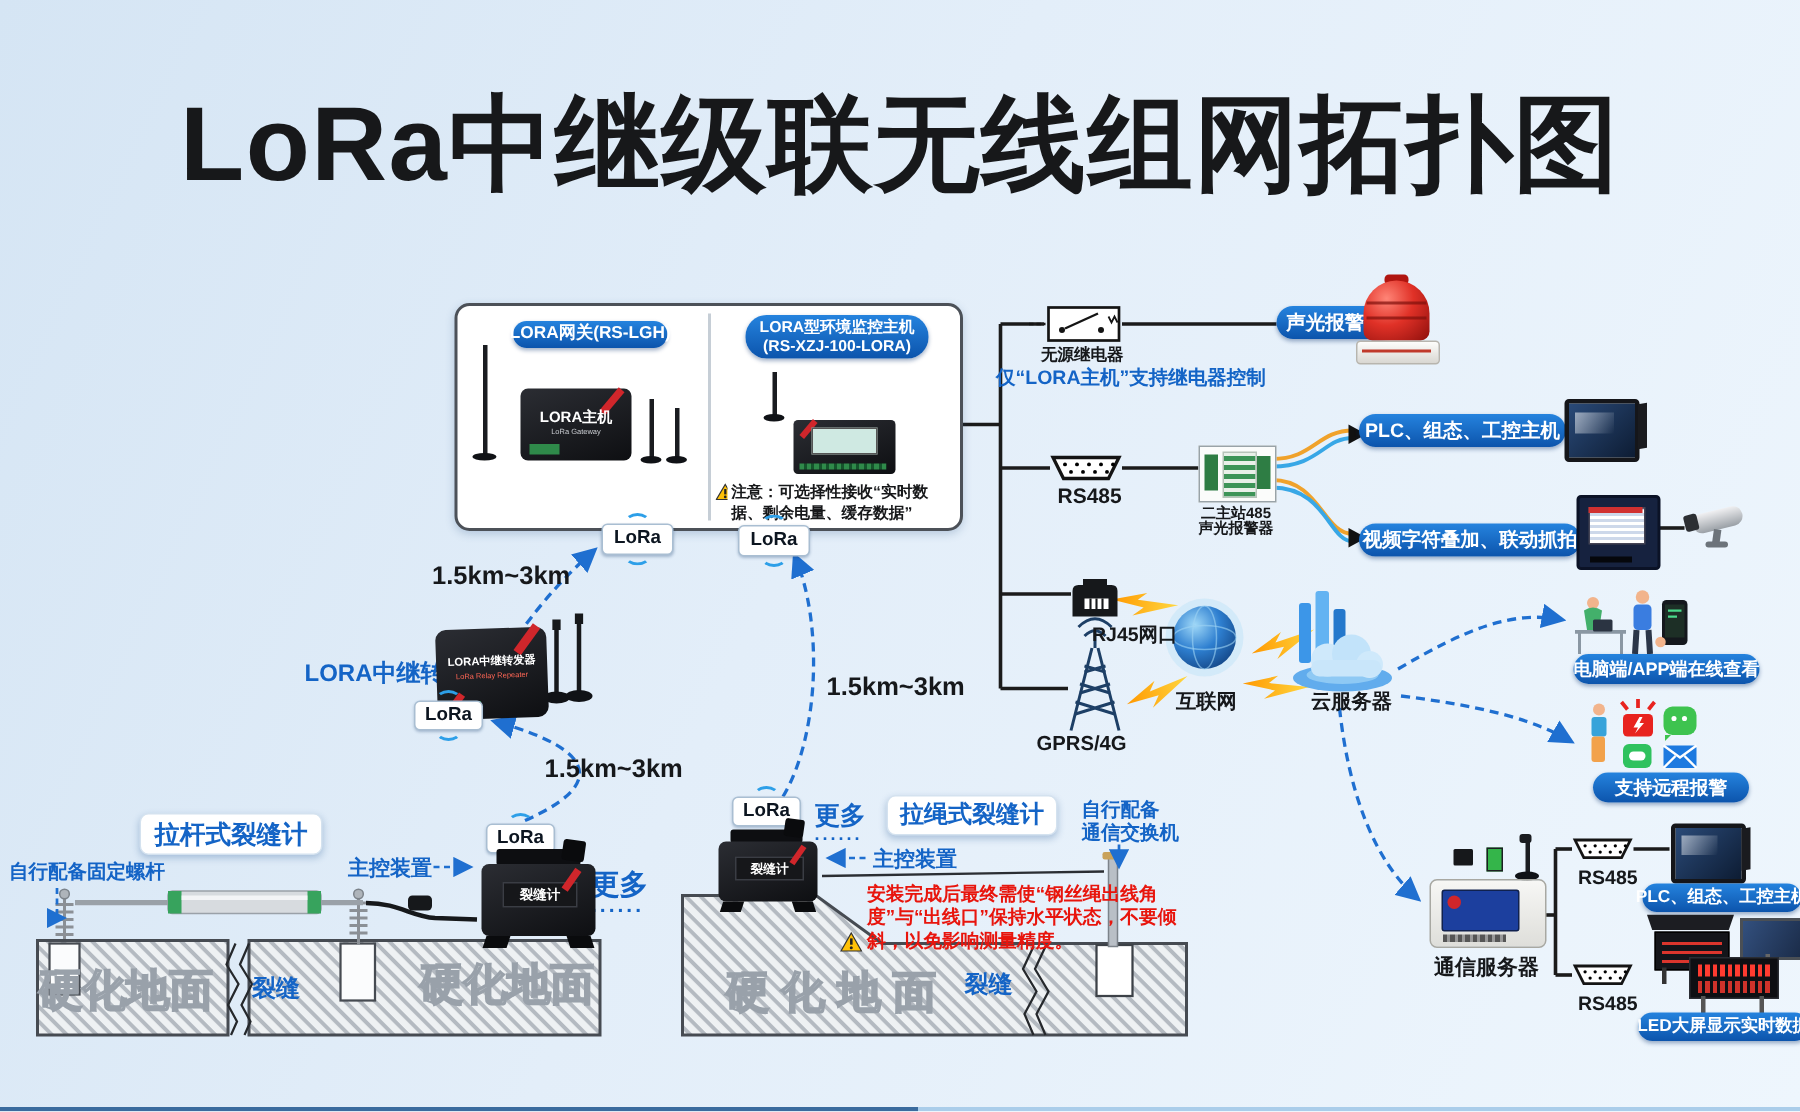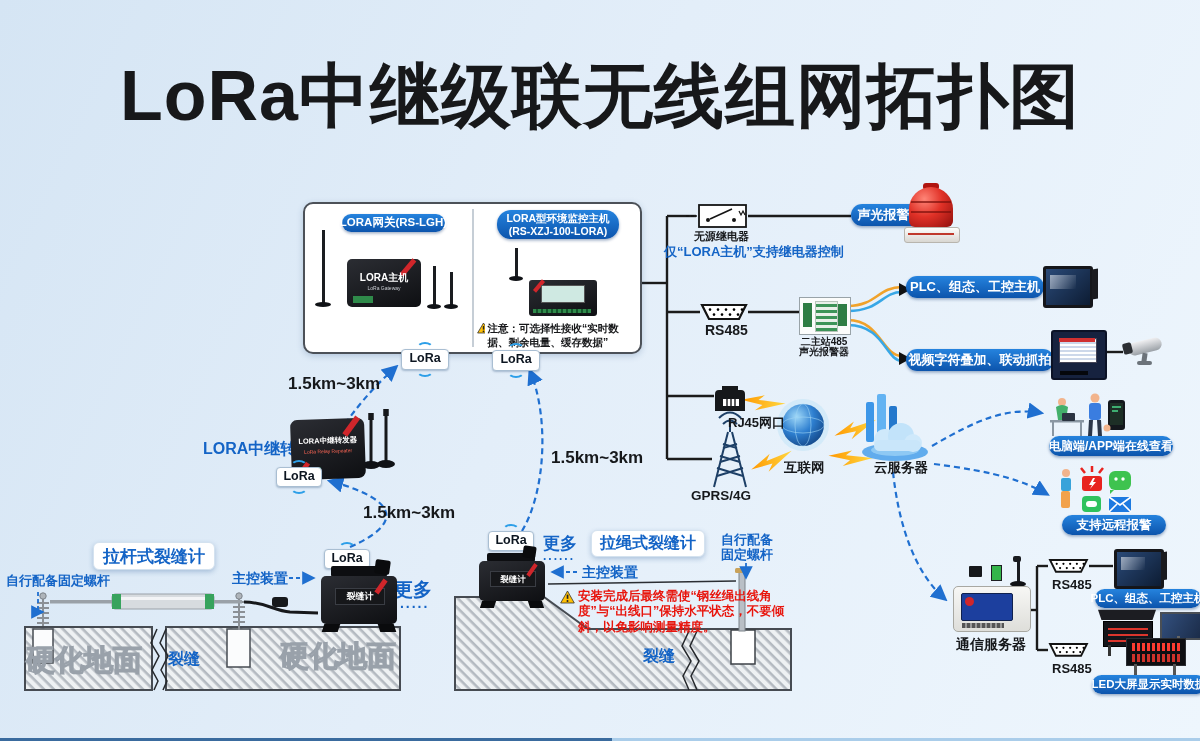--- a/index.html
+++ b/index.html
@@ -22,21 +22,21 @@
   .stitle{background:#fff;border:1px solid #d4e2ef;border-radius:6px;color:#1464c6;font-weight:bold;
     display:flex;align-items:center;justify-content:center;box-shadow:0 2px 5px rgba(40,90,150,.3);white-space:nowrap}
   .panel{background:#fff;border:2px solid #4c5158;border-radius:10px;box-shadow:0 2px 6px rgba(50,90,140,.25)}
   .note{display:flex;gap:3px;color:#17181a;font-weight:bold;line-height:1.3;font-size:10.5px;text-align:left}
   .gtxt{font-weight:900;color:#d6dbe0;-webkit-text-stroke:1.2px #99a1aa;white-space:nowrap}
   .dev{background:linear-gradient(160deg,#2b2d33,#0e0f12);border-radius:5px}
   .rsl{position:absolute;background:#d0262b}
   .mon{border:3px solid #15161a;background:linear-gradient(135deg,#2a4a78,#0d1c33);border-radius:3px}
   .ant{position:absolute;background:#1a1c20;width:2.5px}
   .abase{position:absolute;background:#101216;border-radius:50%}
-  .warn-red{color:#e8150d;font-weight:bold;font-size:12.5px;line-height:1.22;display:flex;gap:3px;align-items:flex-start}
+  .warn-red{color:#e8150d;font-weight:bold;font-size:12.5px;line-height:1.22;display:flex;gap:3px;align-items:flex-end}
 </style>
 </head>
 <body>
 
 <div class="stage">
 
   <div class="a title">LoRa中继级联无线组网拓扑图</div>
 
   <svg class="a" style="left:0;top:0" width="1200" height="741" viewBox="0 0 1200 741">
     <defs>
@@ -411,21 +411,21 @@
   </div>
 
   <div class="a gtxt" style="left:26px;top:641px;font-size:29px">硬化地面</div>
   <div class="a bt" style="left:168px;top:649px;font-size:16px">裂缝</div>
   <div class="a gtxt" style="left:280px;top:637px;font-size:29px">硬化地面</div>
 
   <div class="a bt" style="left:543px;top:532px;font-size:17px">更多</div>
   <div class="a bt" style="left:543px;top:549px;font-size:12px;letter-spacing:2px">......</div>
   <div class="a stitle" style="left:591px;top:530px;width:112px;height:25px;font-size:16px">拉绳式裂缝计</div>
   <div class="a bt" style="left:721px;top:531px;font-size:13px">自行配备</div>
-  <div class="a bt" style="left:721px;top:546px;font-size:13px">固定螺杆</div>
+  <div class="a bt" style="left:721px;top:546px;font-size:13px">通信交换机</div>
   <div class="a bt" style="left:582px;top:564px;font-size:14px">主控装置</div>
 
   <div class="a" style="left:477px;top:551px;width:72px;height:56px">
     <div class="a" style="left:10px;top:2px;width:48px;height:9px;background:#0d0e11;border-radius:2px"></div>
     <div class="a" style="left:46px;top:-5px;width:13px;height:12px;background:#0a0b0d;border-radius:2px;transform:rotate(8deg)"></div>
     <div class="a dev" style="left:2px;top:10px;width:66px;height:40px">
       <div class="a" style="left:11px;top:10px;width:44px;height:14px;background:#16171a;border:1px solid #3a3d44;color:#fff;font-size:8.5px;font-weight:bold;text-align:center;line-height:14px">裂缝计</div>
       <i class="rsl" style="right:6px;top:7px;width:14px;height:4px;transform:rotate(-55deg)"></i>
     </div>
     <div class="a" style="left:4px;top:50px;width:14px;height:7px;background:#0a0b0d;transform:skewX(-18deg)"></div>
@@ -434,18 +434,19 @@
 
   <div class="a warn-red" style="left:560px;top:589px;width:240px">
     <svg width="15" height="14" style="margin-top:1px;flex:none">
         <path d="M7.5 1L14.3 13H0.7Z" fill="#ffc107" stroke="#333" stroke-width="0.8"></path>
         <rect x="6.7" y="4.6" width="1.7" height="4.2" fill="#222"></rect>
         <circle cx="7.5" cy="10.9" r="1" fill="#222"></circle>
       </svg>
     <span style="white-space:normal">安装完成后最终需使“钢丝绳出线角度”与“出线口”保持水平状态，不要倾斜，以免影响测量精度。</span>
   </div>
 
+  <div class="a gtxt" style="left:484px;top:642px;font-size:29px">硬 化 地 面</div>
   <div class="a bt" style="left:643px;top:646px;font-size:16px">裂缝</div>
 
   <div class="a" style="left:0;bottom:0;width:612px;height:3px;background:#3a6b9e"></div>
   <div class="a" style="left:612px;bottom:0;right:0;height:3px;background:#aacdea"></div>
 
 </div>
 
 </body></html>

